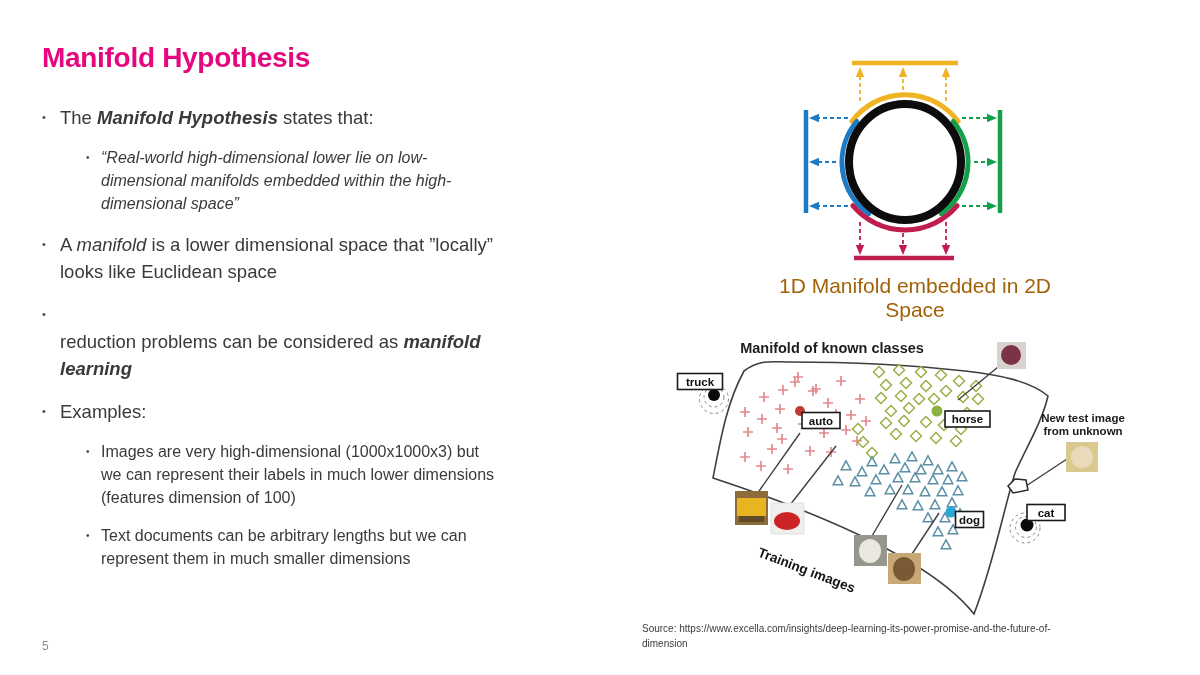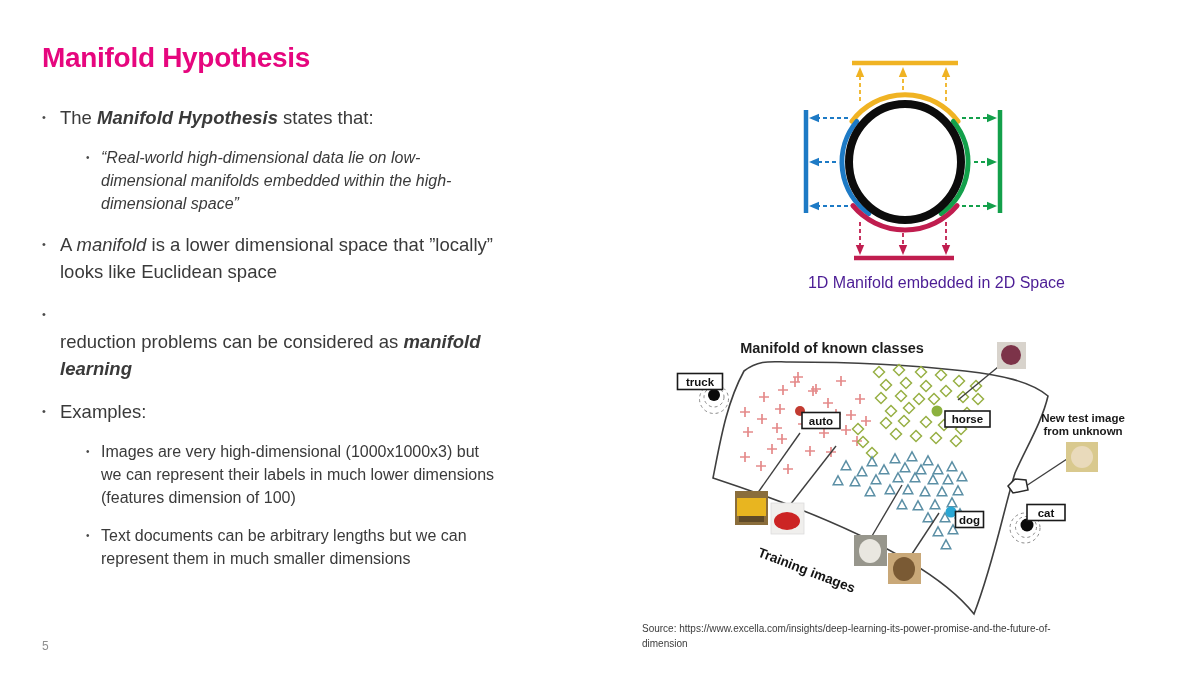--- a/index.html
+++ b/index.html
@@ -20,22 +20,22 @@
   .mk{flex:0 0 18px;font-size:11px;color:#4a4a4a;}
   .b2 .mk{flex:0 0 15px;font-size:10px;}
   .bold{font-weight:bold;}
   .ital{font-style:italic;}
   #page-number{left:42px;top:639px;font-size:12px;color:#8f8f8f;}
   #source-note{
     left:642px;top:622px;width:548px;font-size:10px;line-height:1.45;
     color:#3c3c3c;
   }
   #fig1-caption{
-    left:765px;top:274px;width:300px;text-align:right;
-    font-size:16px;color:#4c1d95;
+    left:765px;top:274px;width:300px;text-align:center;
+    font-size:21px;color:#a16207;
   }
   svg{position:absolute;}
   #fig1{left:780px;top:40px;}
   #fig2{left:640px;top:325px;}
   .dash{stroke-dasharray:4 3;stroke-width:1.8;fill:none;}
   .bar{stroke-width:4.5;stroke-linecap:butt;}
   .arc{fill:none;stroke-width:5;stroke-linecap:round;}
   .conn{stroke:#3f3f3f;stroke-width:1.4;fill:none;}
   .lblbox{fill:#ffffff;stroke:#1a1a1a;stroke-width:1.6;}
   .lbltxt{font-family:"Liberation Sans",sans-serif;font-size:11.5px;font-weight:bold;fill:#111;text-anchor:middle;}
@@ -46,21 +46,21 @@
 
 <div class="abs" id="slide-title">Manifold Hypothesis</div>
 
 <div class="abs" id="bullets">
     <div class="b b1">
       <span class="mk">•</span>
       <span class="tx"><span class="seg">The </span><span class="seg bold ital">Manifold Hypothesis</span><span class="seg"> states that:</span></span>
     </div>
     <div class="b b2">
       <span class="mk">•</span>
-      <span class="tx"><span class="seg ital">“Real-world high-dimensional data lie on low-</span><br><span class="seg ital">dimensional manifolds embedded within the high-</span><br><span class="seg ital">dimensional space”</span></span>
+      <span class="tx"><span class="seg ital">“Real-world high-dimensional lower lie on low-</span><br><span class="seg ital">dimensional manifolds embedded within the high-</span><br><span class="seg ital">dimensional space”</span></span>
     </div>
     <div class="b b1">
       <span class="mk">•</span>
       <span class="tx"><span class="seg">A </span><span class="seg ital">manifold</span><span class="seg"> is a lower dimensional space that ”locally”</span><br><span class="seg">looks like Euclidean space</span></span>
     </div>
     <div class="b b1">
       <span class="mk">•</span>
       <span class="tx"><br><span class="seg">reduction problems can be considered as </span><span class="seg bold ital">manifold</span><br><span class="seg bold ital">learning</span></span>
     </div>
     <div class="b b1">

